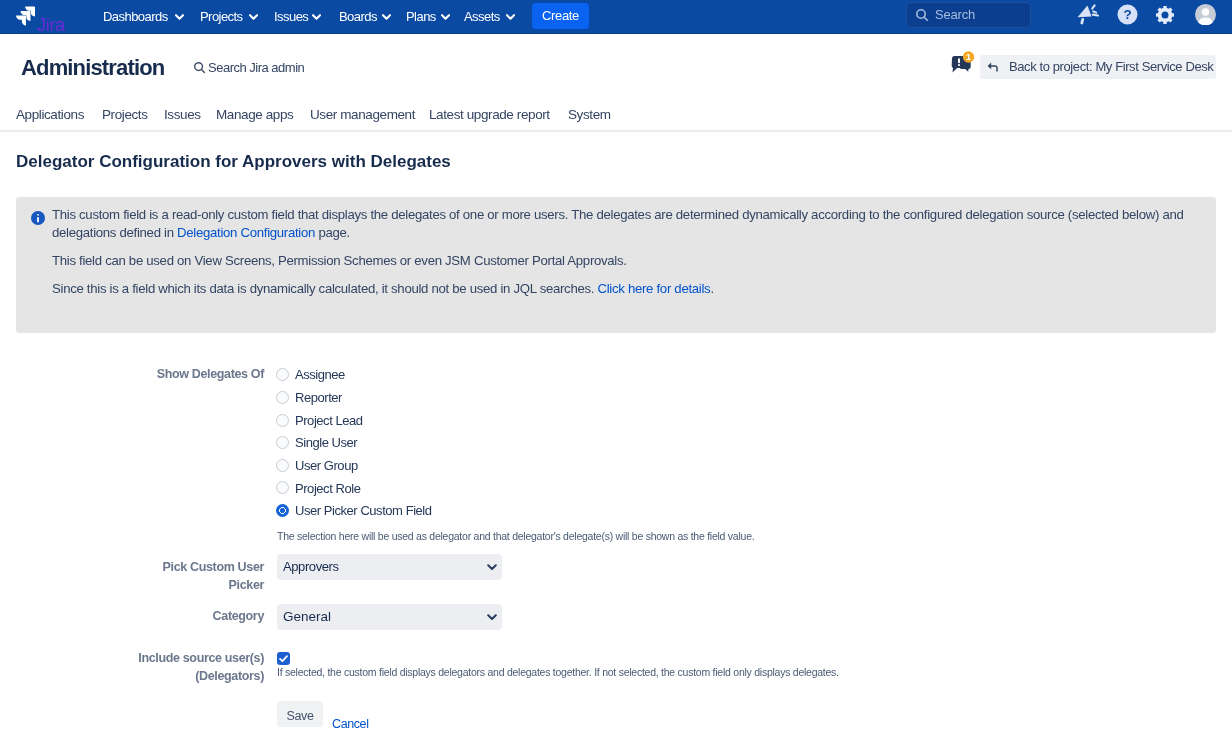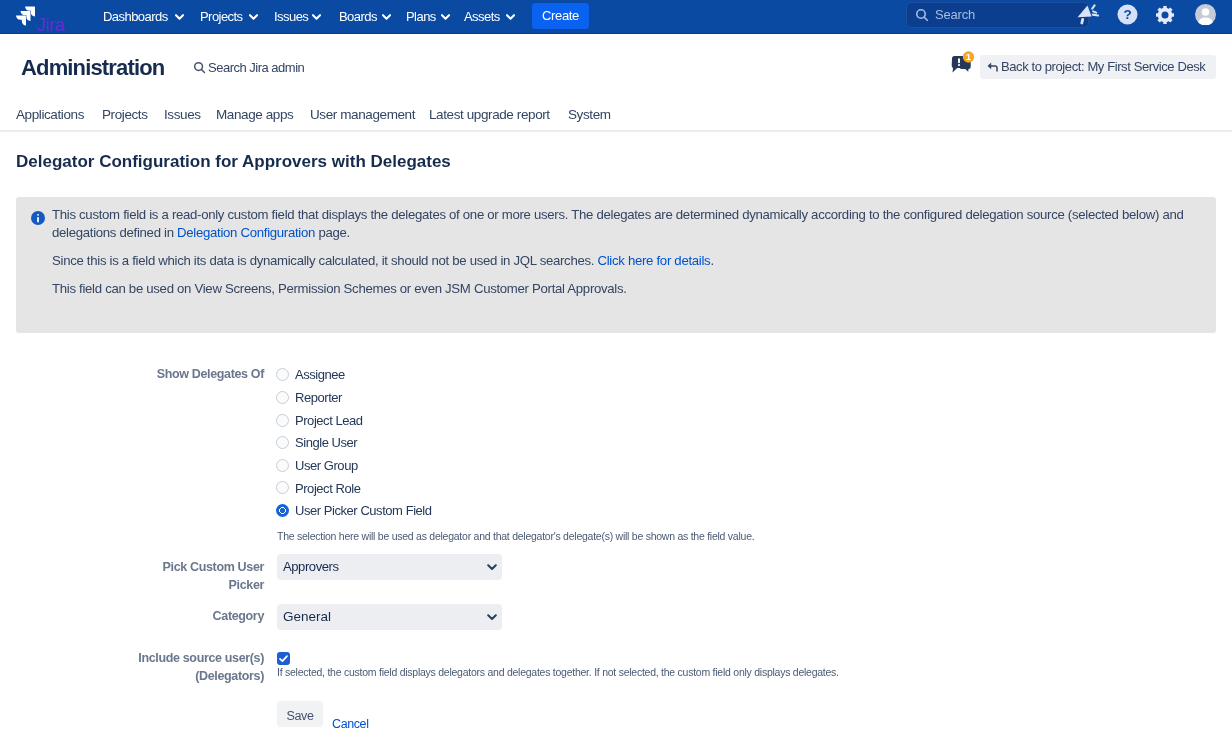--- a/index.html
+++ b/index.html
@@ -4,28 +4,28 @@
 <style>
 * { margin:0; padding:0; box-sizing:border-box; }
 html,body { width:1232px; height:751px; background:#fff; font-family:"Liberation Sans", sans-serif; overflow:hidden; position:relative; }
 .abs { position:absolute; }
 
 
 #navbar { position:absolute; left:0; top:0; width:1232px; height:34px; background:#0A4AA3; border-bottom:1px solid #083D85; }
 .navitem { position:absolute; top:0; height:33px; line-height:33px; color:#FFFFFF; font-size:13px; letter-spacing:-0.55px; }
 .ncaret { position:absolute; top:13.5px; }
 #createbtn { position:absolute; left:532px; top:2.5px; width:57px; height:26px; background:#0A63F0; border-radius:3.5px; color:#fff; font-size:13px; letter-spacing:-0.35px; text-align:center; line-height:26px; }
-#searchbox { position:absolute; left:906px; top:2px; width:183px; height:26px; background:#0C3E8F; border:1px solid #20509C; border-radius:5px; }
+#searchbox { position:absolute; left:906px; top:2px; width:125px; height:26px; background:#0C3E8F; border:1px solid #20509C; border-radius:5px; }
 #searchbox .ph { position:absolute; left:28px; top:0; line-height:24px; color:#A7BDE0; font-size:13px; letter-spacing:-0.2px; }
 
 
 #admin-title { position:absolute; left:21px; top:55px; font-size:22px; line-height:26px; font-weight:700; color:#172B4D; letter-spacing:-0.85px; }
 #searchadmin { position:absolute; left:193px; top:58px; line-height:20px; color:#344563; font-size:13px; letter-spacing:-0.5px; }
 #searchadmin span { margin-left:2px; }
-#backbtn { position:absolute; left:980px; top:55px; width:236px; height:24px; background:#F0F1F4; border-radius:3px; color:#344563; font-size:13px; line-height:24px; letter-spacing:-0.4px; }
+#backbtn { position:absolute; left:980px; top:55px; width:236px; height:24px; background:#F0F1F4; border-radius:3px; color:#344563; font-size:13px; line-height:24px; letter-spacing:-0.4px;padding-left:8px; }
 #backbtn .txt { margin-left:21px; }
 
 
 #tabs { position:absolute; left:0; top:104px; width:1232px; height:28px; border-bottom:2px solid #EBECF0; }
 .tab { position:absolute; top:3.5px; font-size:13.5px; line-height:14px; color:#344563; letter-spacing:-0.4px; }
 
 
 #h2 { position:absolute; left:16px; top:153px; font-size:17px; line-height:17px; font-weight:700; color:#172B4D; }
 
 
@@ -162,22 +162,22 @@
 <div id="h2">Delegator Configuration for Approvers with Delegates</div>
 
 <div id="panel">
   <svg class="icon" width="14" height="14" viewBox="0 0 14 14">
       <circle cx="7" cy="7" r="7" fill="#1658BF"></circle>
       <rect x="6.1" y="2.9" width="1.8" height="1.8" rx="0.9" fill="#fff"></rect>
       <rect x="6.1" y="5.9" width="1.8" height="5.4" rx="0.9" fill="#fff"></rect>
     </svg>
   <div class="content">
     <p>This custom field is a read-only custom field that displays the delegates of one or more users. The delegates are determined dynamically according to the configured delegation source (selected below) and<br>delegations defined in <a href="#">Delegation Configuration</a> page.</p>
+    <p>This field can be used on View Screens, Permission Schemes or even JSM Customer Portal Approvals.</p>
     <p>Since this is a field which its data is dynamically calculated, it should not be used in JQL searches. <a href="#">Click here for details</a>.</p>
-    <p>This field can be used on View Screens, Permission Schemes or even JSM Customer Portal Approvals.</p>
   </div>
 </div>
 
 <div class="flabel" style="left:0px; top:364.8px;">Show Delegates Of</div>
 <div class="radio" style="top:368.2px;"></div>
 <div class="rlabel" style="top:368.3px;">Assignee</div>
 <div class="radio" style="top:390.9px;"></div>
 <div class="rlabel" style="top:391px;">Reporter</div>
 <div class="radio" style="top:413.5px;"></div>
 <div class="rlabel" style="top:413.6px;">Project Lead</div>

